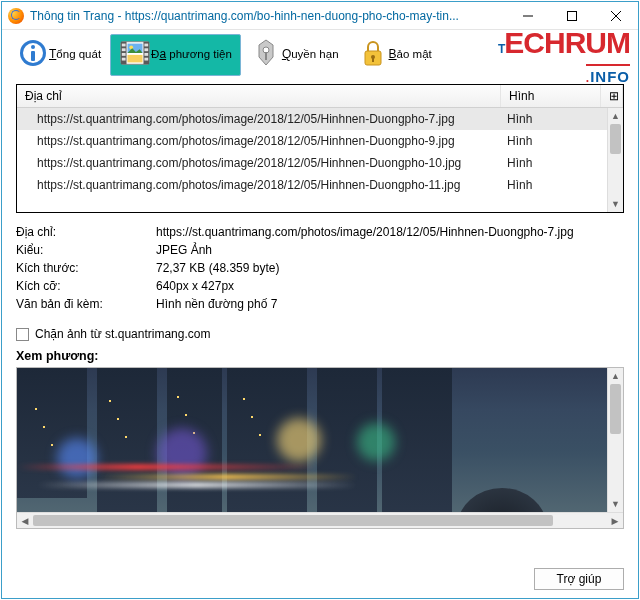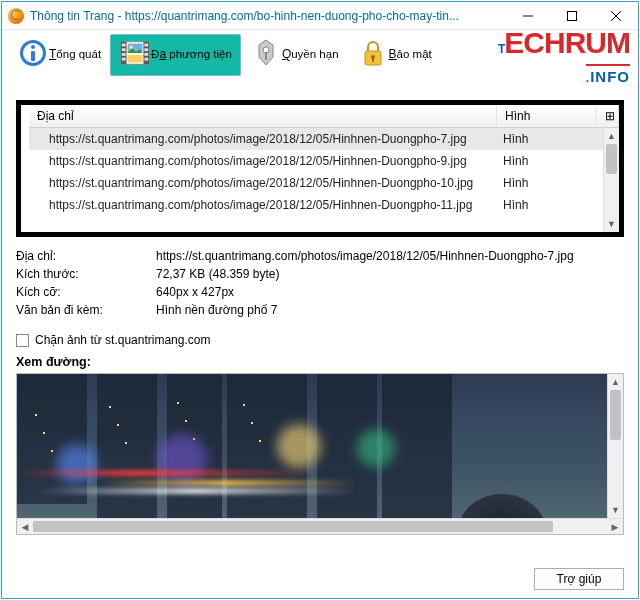--- a/index.html
+++ b/index.html
@@ -16,21 +16,21 @@
 .toolbtn.active { background: #14b8a6; border-color: #7ab5d6; }
 .toolbtn .tb-icon { width: 32px; height: 32px; margin-bottom: 2px; display: flex; align-items: center; justify-content: center; }
 .tb-label { font-size: 11.5px; color: #000; }
 .tb-label .ul { text-decoration: underline; }
 .logo { position: absolute; right: 10px; top: 30px; font-family: Arial, sans-serif; font-weight: bold; text-align: right; }
 .logo .t1 { color: #d7282e; font-size: 30px; letter-spacing: -1px; line-height: 26px; }
 .logo .t1 .t { color: #0a5ea8; }
 .logo .t2 { color: #0a5ea8; font-size: 15px; letter-spacing: 1px; border-top: 2px solid #d7282e; padding-top: 2px; margin-top: 2px; display: inline-block; }
 .logo .t2 .nfo { color: #d7282e; }
 .content { flex: 1; padding: 6px 14px 6px 14px; display: flex; flex-direction: column; }
-.tablewrap { border: 5px solid #000000; margin-top: 16px; padding-left: 8px; }
+.tablewrap { border: 1px solid #000000; margin-top: 0; }
 .thead { display: flex; background: linear-gradient(#fdfdfd,#f0f0f0); border-bottom: 1px solid #d0d0d0; }
 .th { padding: 4px 8px; font-size: 12px; border-right: 1px solid #e5e5e5; }
 .th.addr { flex: 1; }
 .th.kind { width: 100px; }
 .th.last { width: 22px; text-align: center; }
 .tbody { height: 104px; overflow: hidden; display: flex; }
 .rows { flex: 1; }
 .row { display: flex; padding: 4px 0 4px 20px; font-size: 12.5px; color: #222; }
 .row.sel { background: #e8e8e8; }
 .row .c-addr { flex: 1; white-space: nowrap; overflow: hidden; }
@@ -191,40 +191,44 @@
         </div>
       </div>
     </div>
 
     <div class="details">
       <div class="drow">
           <div class="dlbl">Địa chỉ:</div>
           <div class="dval">https://st.quantrimang.com/photos/image/2018/12/05/Hinhnen-Duongpho-7.jpg</div>
         </div>
       <div class="drow">
+          <div class="dlbl">Kiểu:</div>
+          <div class="dval">JPEG Ảnh</div>
+        </div>
+      <div class="drow">
           <div class="dlbl">Kích thước:</div>
           <div class="dval">72,37 KB (48.359 byte)</div>
         </div>
       <div class="drow">
           <div class="dlbl">Kích cỡ:</div>
           <div class="dval">640px x 427px</div>
         </div>
       <div class="drow">
           <div class="dlbl">Văn bản đi kèm:</div>
           <div class="dval">Hình nền đường phố 7</div>
         </div>
     </div>
 
     <div class="blockrow">
       <div class="chk"></div>
       <span>Chặn ảnh từ st.quantrimang.com</span>
     </div>
 
 
-    <div class="previewlbl">Xem đường:</div>
+    <div class="previewlbl">Xem phương:</div>
     <div class="preview">
       <div class="prevbody">
         <div class="prevcanvas">
           <div class="city">
             <div class="bld b1"></div>
               <div class="bld b2"></div>
               <div class="bld b3"></div>
               <div class="bld b4"></div>
               <div class="bld b5"></div>
               <div class="bld b6"></div>

